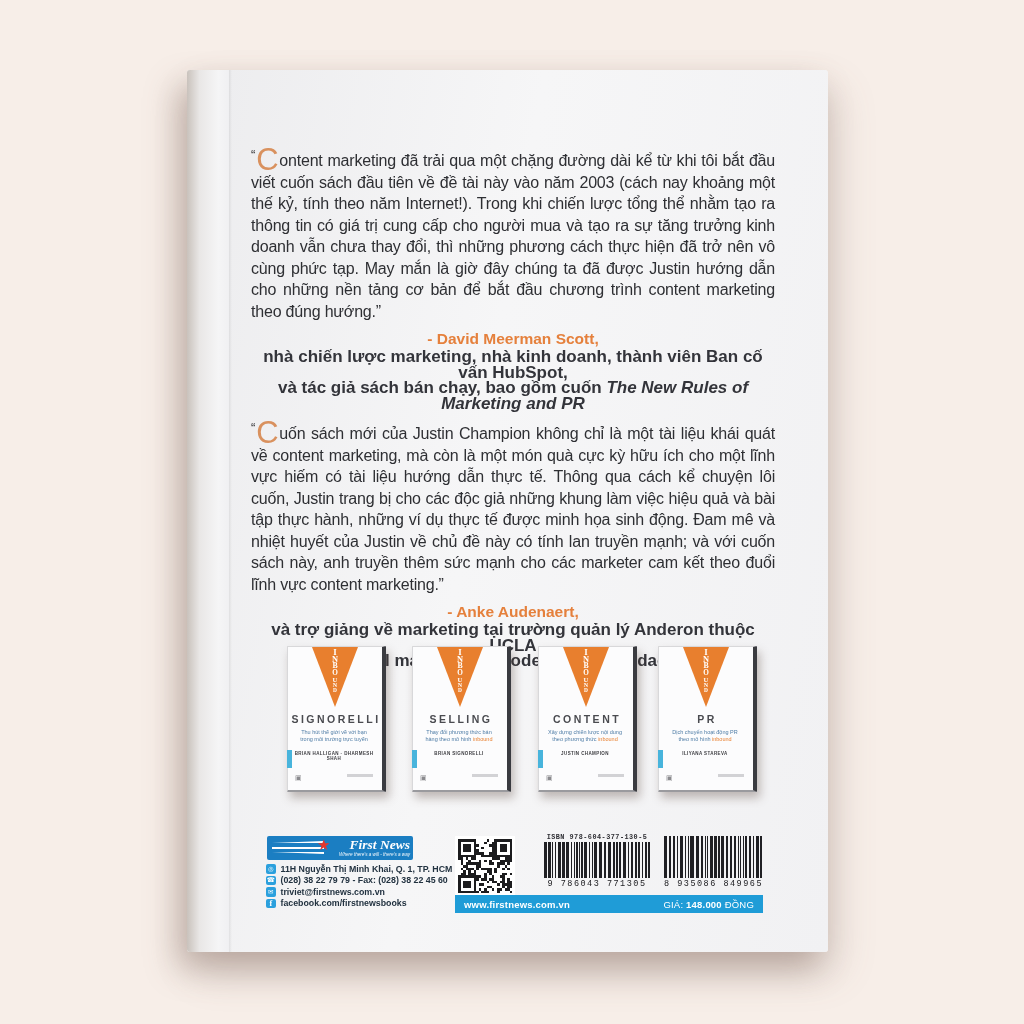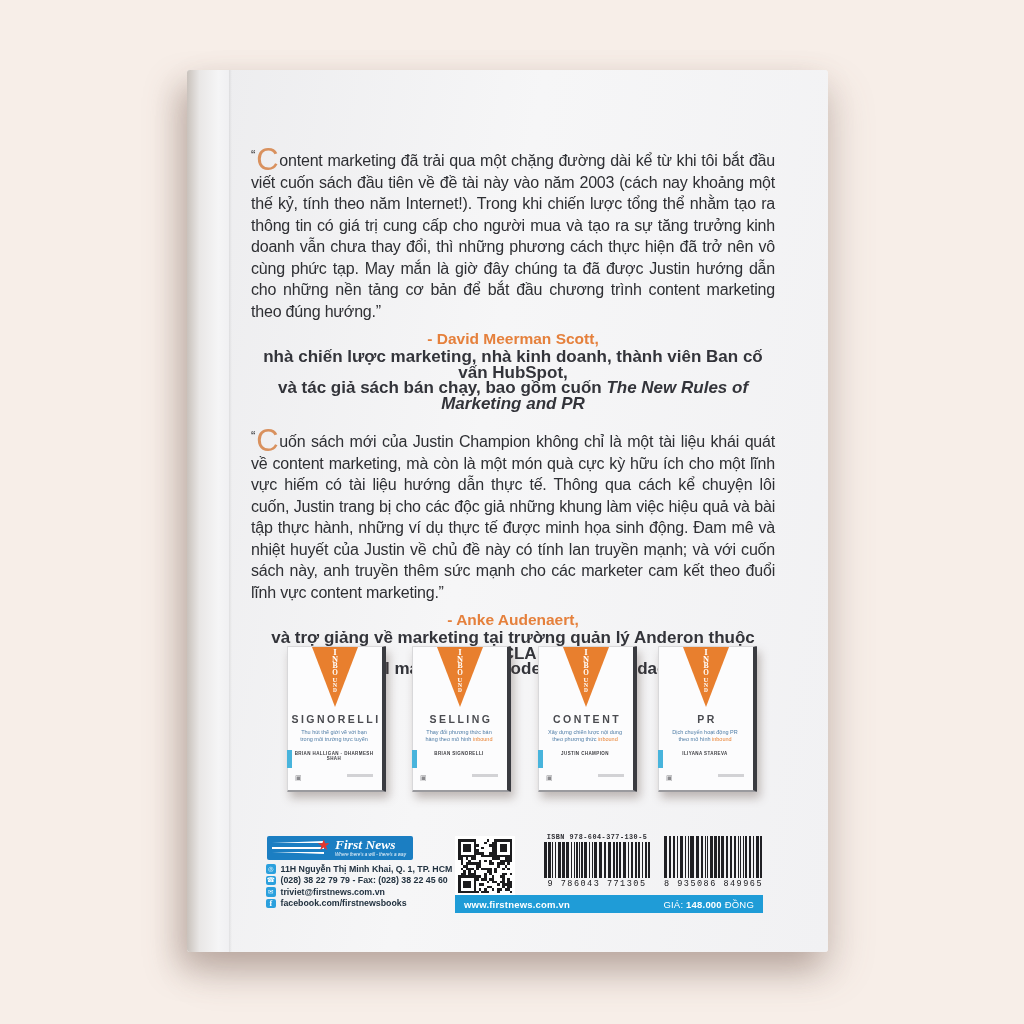--- a/index.html
+++ b/index.html
@@ -29,21 +29,21 @@
   .quote{
     margin:0;font-size:16px;line-height:21.5px;letter-spacing:-0.2px;
     text-align:justify;color:#2e2f33;
   }
   .oq{font-size:13px;vertical-align:7px;margin-right:1px;}
   .cap{font-size:31px;line-height:21px;color:#d9915e;vertical-align:-4px;margin-right:1px;}
   .attr{text-align:center;margin-top:7px;}
   .aname{color:#e5803c;font-size:15.5px;font-weight:bold;line-height:20px;}
   .aline{font-size:17px;font-weight:bold;line-height:15.5px;color:#33343a;}
   .aline i{font-style:italic;}
-  .q2{margin-top:14px;}
+  .q2{margin-top:6px;}
   
   .minis{position:absolute;left:98px;top:576px;width:476px;height:152px;}
   .minibook{
     position:absolute;top:0;width:94px;height:143px;background:#fcfcfd;
     border:1px solid #d8d8da;border-right:4px solid #3a3b40;border-bottom:2px solid #9a9a9e;
     box-shadow:3px 6px 10px rgba(90,70,60,.35);border-radius:1px;
   }
   .mb1{left:2px;} .mb2{left:127px;} .mb3{left:253px;} .mb4{left:373px;}
   .tri{
     position:absolute;top:0;left:50%;transform:translateX(-50%);
@@ -66,21 +66,21 @@
   .mbar{width:26px;height:3px;background:#d2d2d5;}
   .mtab{position:absolute;left:-1px;bottom:22px;width:5px;height:18px;background:#48b4dc;}
   
   .fnlogo{position:absolute;left:80px;top:766px;width:146px;height:24px;
     background:#1b7ec2;border-radius:2px;}
   .stripes{position:absolute;left:5px;top:5px;width:52px;height:13px;
     background:repeating-linear-gradient(to bottom,#fff 0 2px,rgba(255,255,255,0) 2px 5.5px);
     clip-path:polygon(0 15%,100% 0,100% 100%,0 85%);}
   .star{position:absolute;left:50px;top:0px;color:#e6372c;font-size:15px;}
   .star::before{content:"★";}
-  .fntext{position:absolute;left:68px;top:1px;right:3px;text-align:left;color:#fff;}
+  .fntext{position:absolute;left:68px;top:1px;right:3px;text-align:right;color:#fff;}
   .fnname{font-family:"Liberation Serif",serif;font-style:italic;font-weight:bold;
     font-size:13.5px;line-height:15px;white-space:nowrap;}
   .fntag{font-size:4.6px;font-style:italic;line-height:5.5px;opacity:.95;white-space:nowrap;}
   .contacts{position:absolute;left:79px;top:794px;}
   .crow{display:flex;align-items:flex-end;margin-bottom:2px;height:9.5px;}
   .cic{width:9.5px;height:9.5px;border-radius:2px;background:#2ba0dd;color:#fff;
     display:flex;align-items:center;justify-content:center;margin-right:5px;
     font-size:6.5px;flex:none;}
   .ic-pin::before{content:"◎";}
   .ic-phone::before{content:"☎";}

